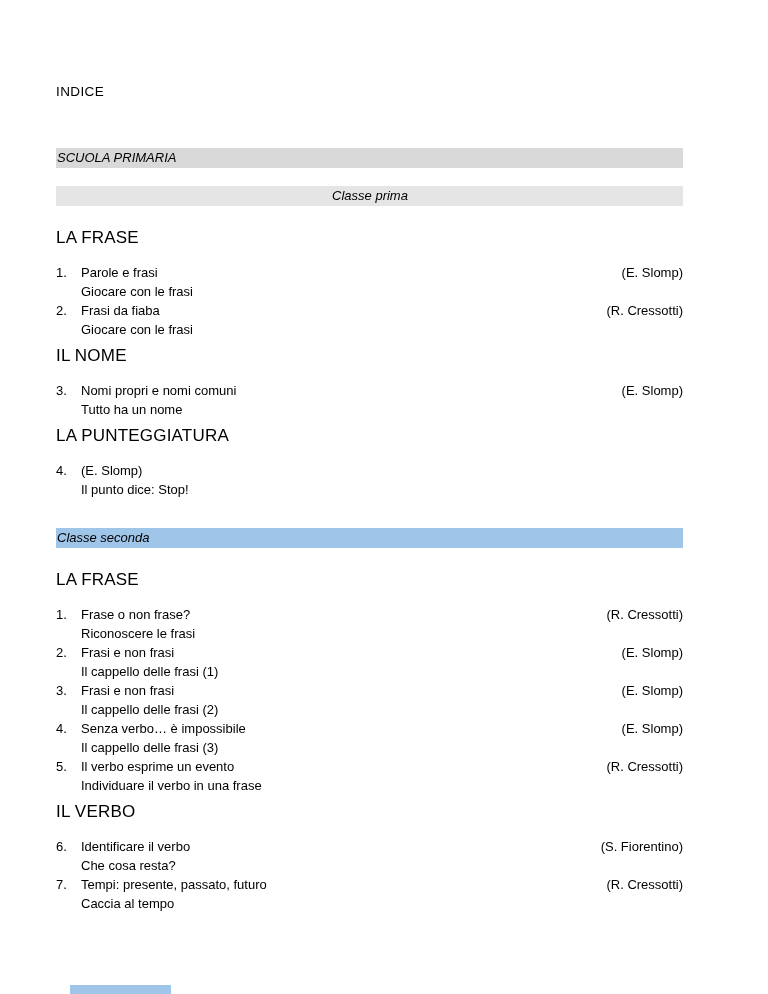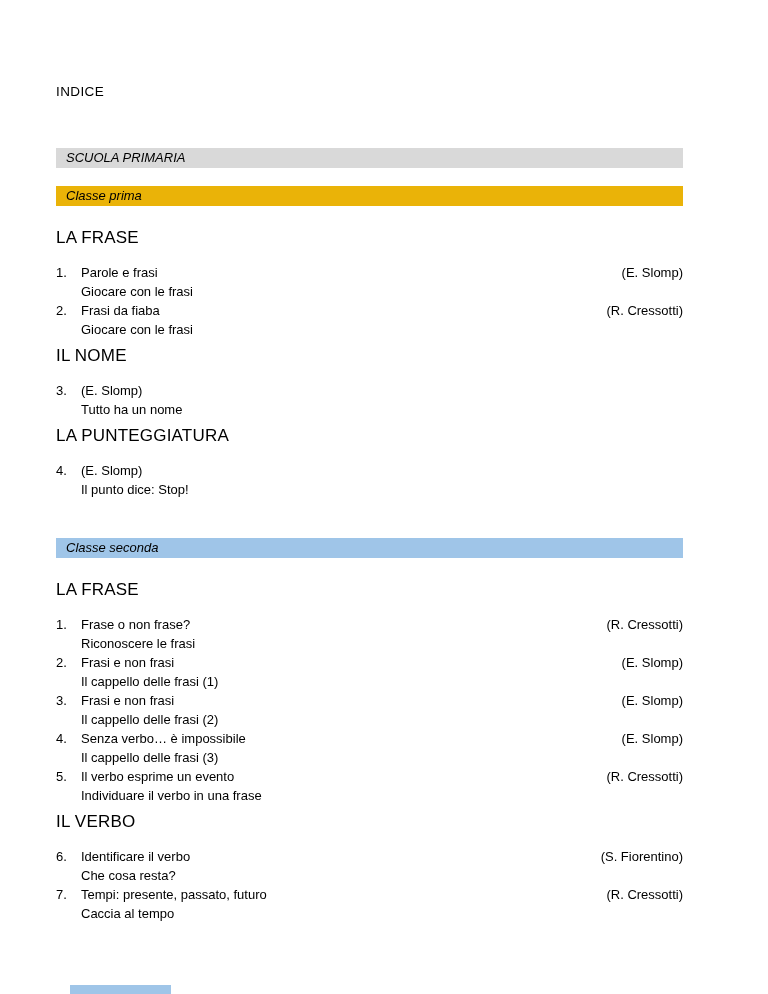--- a/index.html
+++ b/index.html
@@ -22,26 +22,26 @@
   }
   .doc-title {
     font-size: 13.5px;
     letter-spacing: 0.4px;
     line-height: 16px;
   }
   .banner {
     height: 20px;
     line-height: 20px;
     font-style: italic;
-    padding-left: 10px;
+    padding-left: 1px;
     box-sizing: border-box;
     width: 100%;
   }
   .main-banner { margin-top: 48px; }
-  .class-section { margin-top: 39px; }
+  .class-section { margin-top: 29px; }
   .class-section:first-child { margin-top: 18px; }
   .group-heading {
     margin-top: 9px;
     font-size: 17px;
     line-height: 16px;
     letter-spacing: 0.2px;
   }
   .group:first-child .group-heading { margin-top: 24px; }
   .items { margin-top: 17px; }
   .item-line { display: flex; line-height: 19px; }
@@ -61,21 +61,21 @@
 
 <div class="page" style="background: rgb(255, 255, 255); color: rgb(0, 0, 0);">
   <div class="content">
 
     <div class="doc-title">INDICE</div>
 
     <div class="banner main-banner gray-fill" style="background: rgb(217, 217, 217);">SCUOLA PRIMARIA</div>
 
     <div id="class-sections">
   <div class="class-section">
-    <div class="banner blue-fill" style="background: #eab308;">Classe prima</div>
+    <div class="banner blue-fill" style="background: #e5e5e5; text-align: center;">Classe prima</div>
     <div>
   <div class="group">
     <div class="group-heading">LA FRASE</div>
     <div class="items">
   <div class="item">
     <div class="item-line">
       <span class="num">1.</span>
       <span class="title">Parole e frasi</span>
       <span class="author">(E. Slomp)</span>
     </div>
@@ -98,20 +98,21 @@
   </div>
 </div>
   </div>
 
   <div class="group">
     <div class="group-heading">IL NOME</div>
     <div class="items">
   <div class="item">
     <div class="item-line">
       <span class="num">3.</span>
+      <span class="title">Nomi propri e nomi comuni</span>
       <span class="author">(E. Slomp)</span>
     </div>
     <div class="item-line">
       <span class="num"></span>
       <span class="title">Tutto ha un nome</span>
     </div>
   </div>
 </div>
   </div>
 

